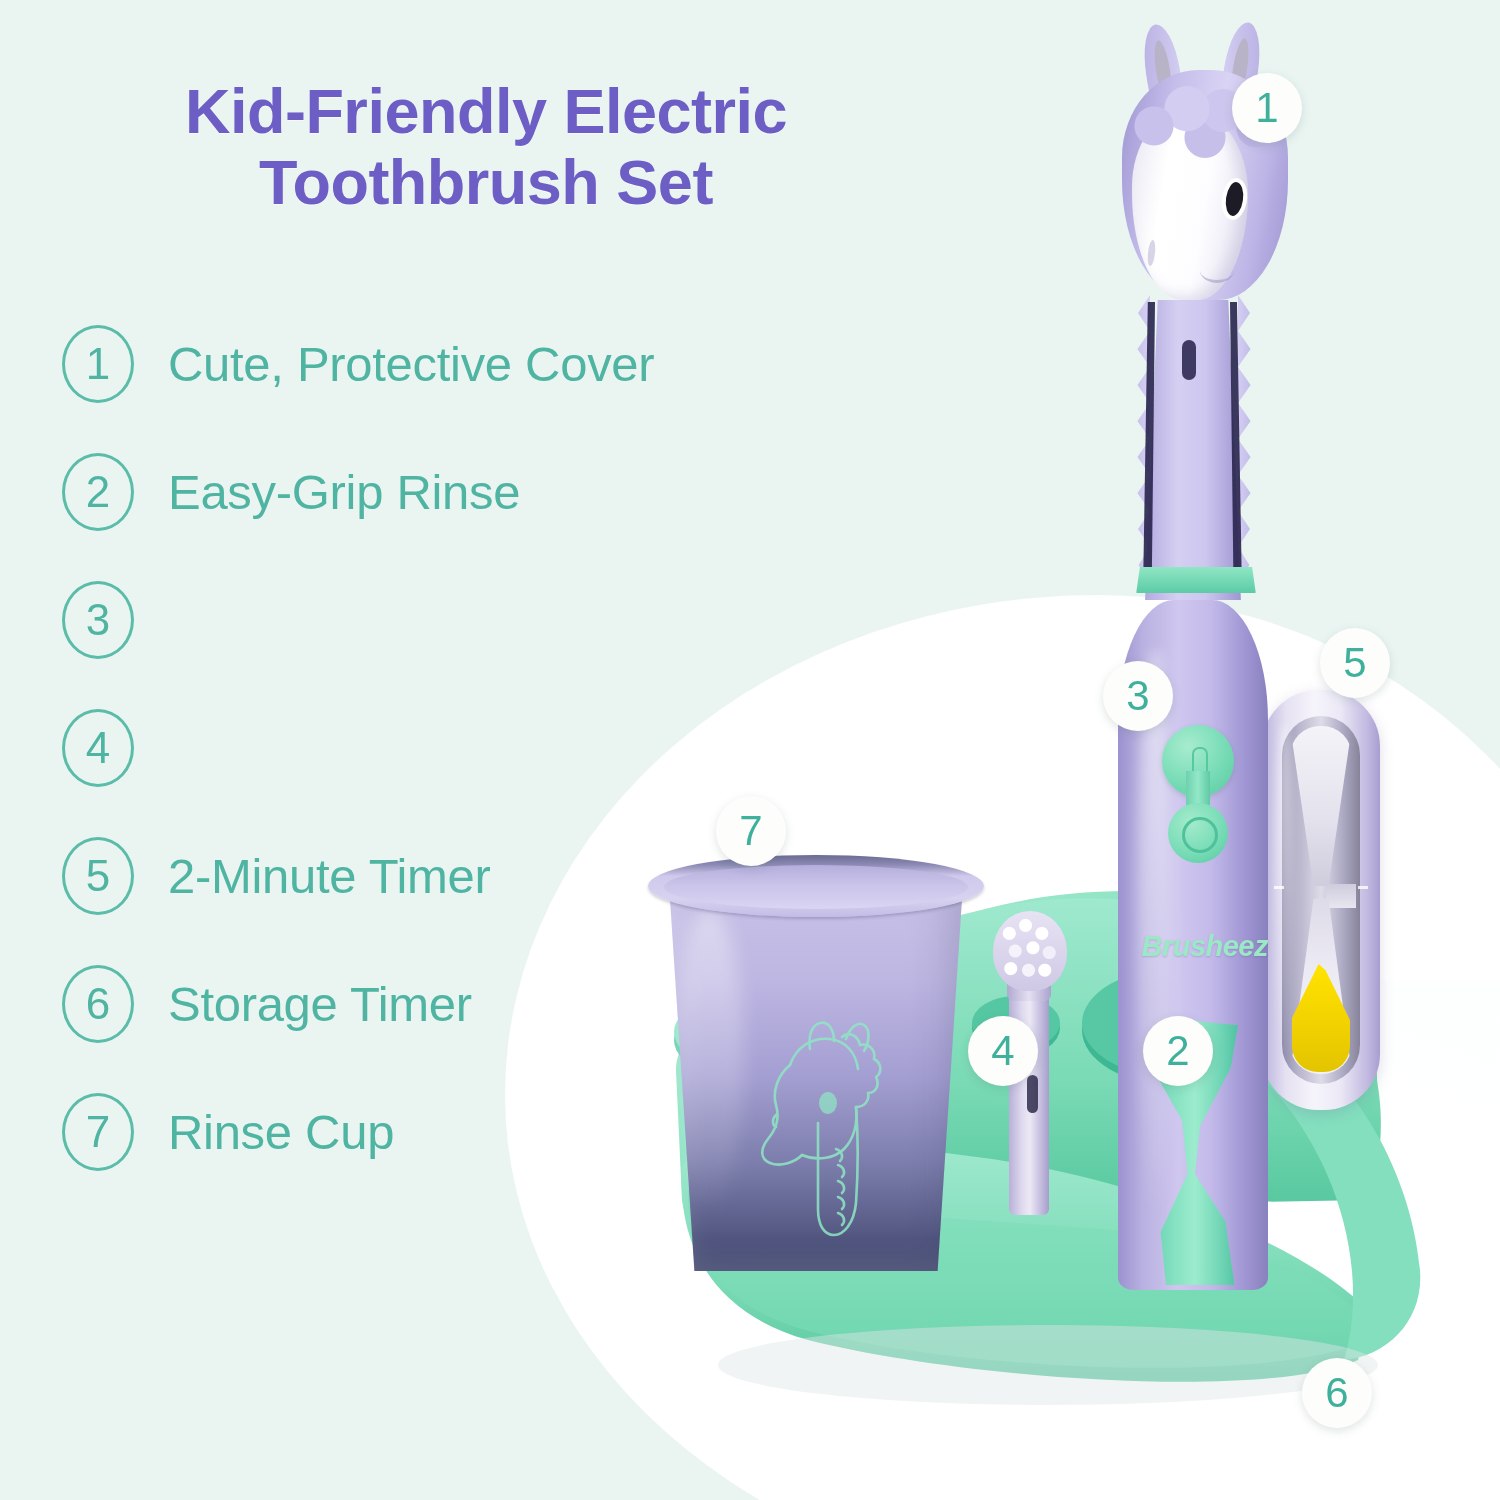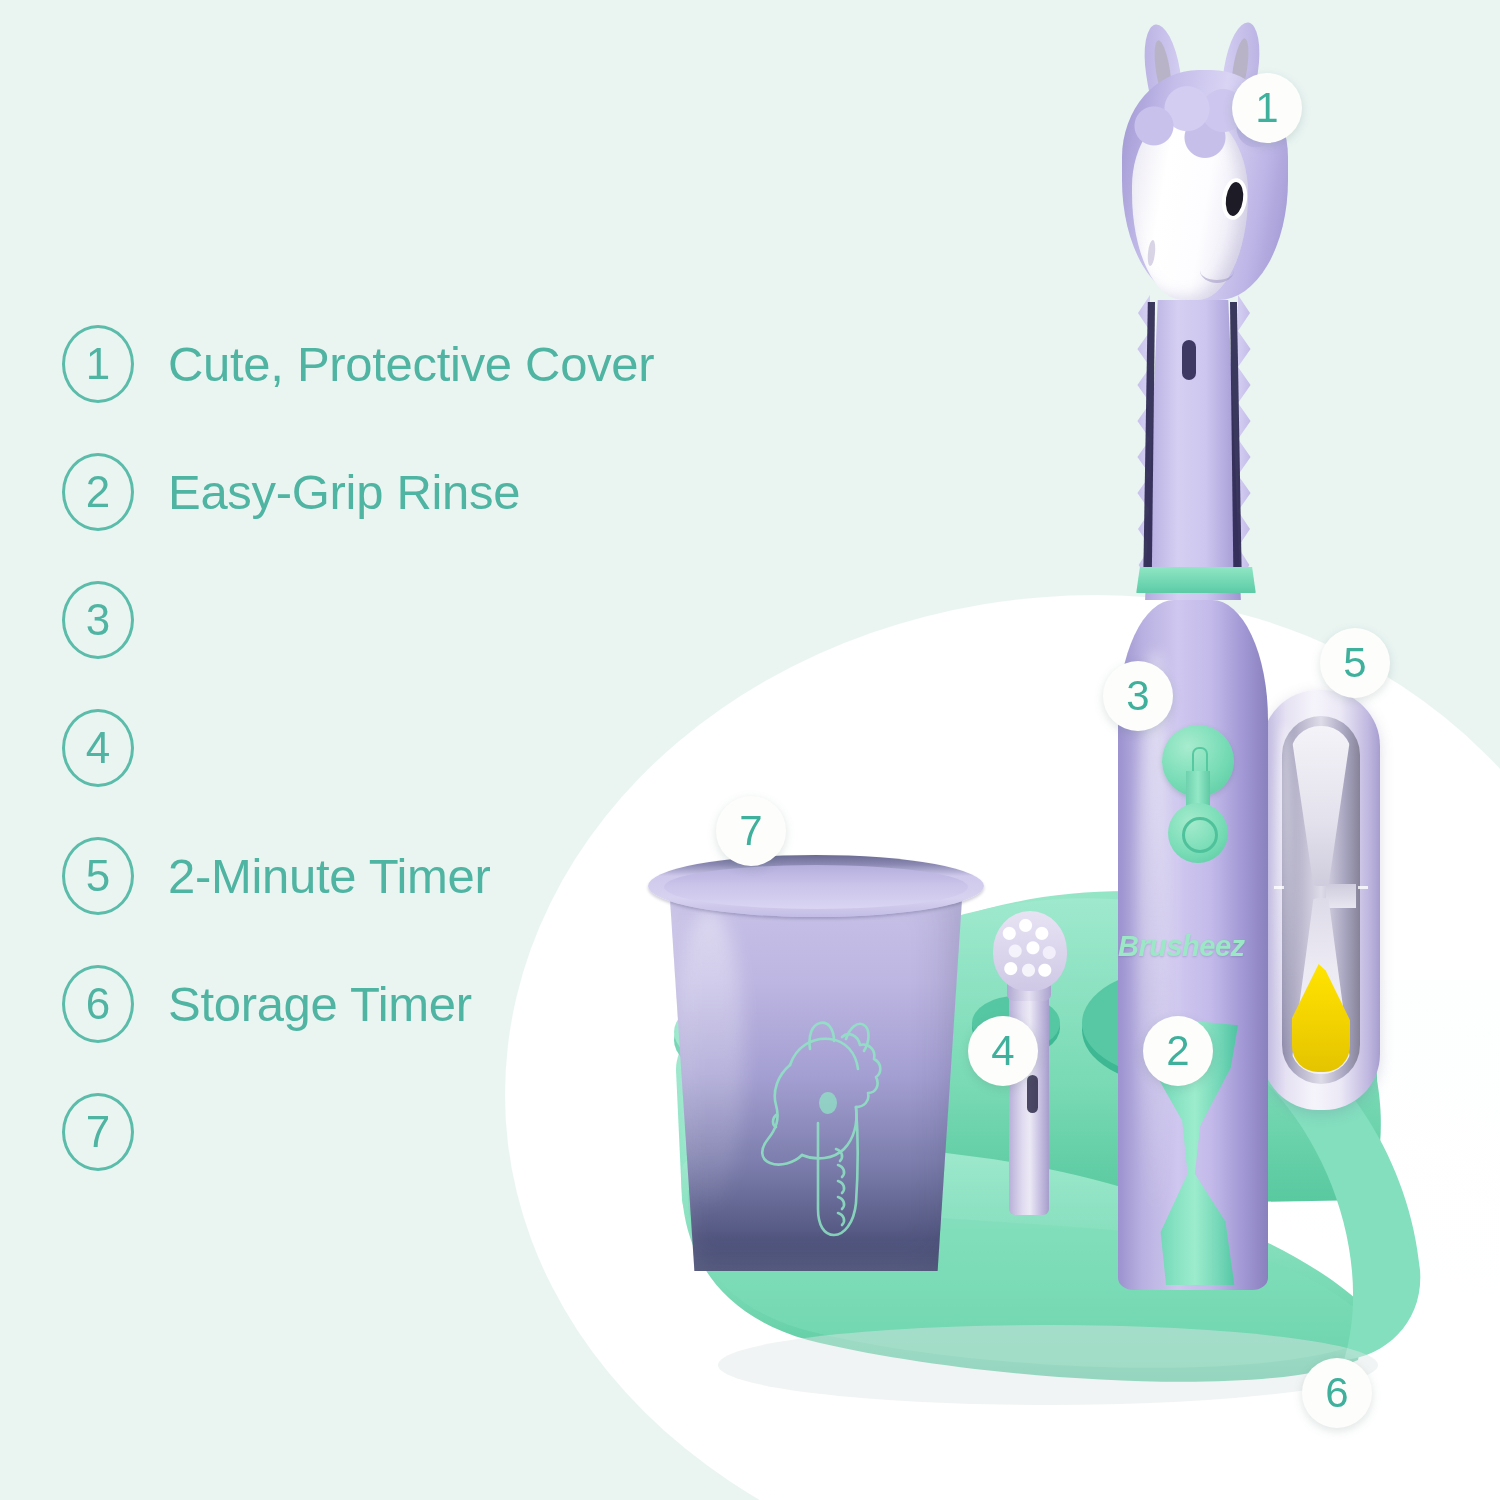--- a/index.html
+++ b/index.html
@@ -212,21 +212,21 @@
   .onoff-bot{
     position:absolute;left:6px;top:78px;width:60px;height:60px;border-radius:50%;
     background:radial-gradient(circle at 38% 32%, #a4ebcc 0%, #77dcb6 58%, #54c69e 100%);
   }
   .onoff-ring{
     position:absolute;left:20px;top:92px;width:30px;height:30px;border-radius:50%;
     border:3px solid #4fc29c;
   }
   .brand{
     position:absolute;left:28px;top:920px;width:150px;
-    text-align:left;
+    text-align:right;
     color:#9ce7c6;
     font-size:29px;
     font-style:italic;
     font-weight:bold;
     letter-spacing:-0.5px;
     text-shadow:0 1px 2px rgba(90,80,150,.25);
     z-index:7;
   }
 
   
@@ -372,20 +372,24 @@
   }
 </style>
 </head>
 <body>
 
 <div id="stage">
 
   <div class="bg-white-blob"></div>
   <div class="bg-white-corner"></div>
 
+  <div class="headline">
+    <div>Kid-Friendly Electric</div>
+    <div>Toothbrush Set</div>
+  </div>
 
   <div class="feature-list">
     <div class="feature-row">
       <div class="feature-num">1</div>
       <div class="feature-label">Cute, Protective Cover</div>
     </div>
     <div class="feature-row">
       <div class="feature-num">2</div>
       <div class="feature-label">Easy-Grip Rinse</div>
     </div>
@@ -398,20 +402,21 @@
     <div class="feature-row">
       <div class="feature-num">5</div>
       <div class="feature-label">2-Minute Timer</div>
     </div>
     <div class="feature-row">
       <div class="feature-num">6</div>
       <div class="feature-label">Storage Timer</div>
     </div>
     <div class="feature-row">
       <div class="feature-num">7</div>
+      <div class="feature-label">Rinse Cup</div>
     </div>
   </div>
 
   <div class="product">
 
     <svg class="base" viewBox="0 0 760 600">
       <defs>
         <linearGradient id="gMintA" x1="0" y1="0" x2="1" y2="1">
           <stop offset="0%" stop-color="#a7ecd2"></stop>
           <stop offset="45%" stop-color="#84e0bd"></stop>

